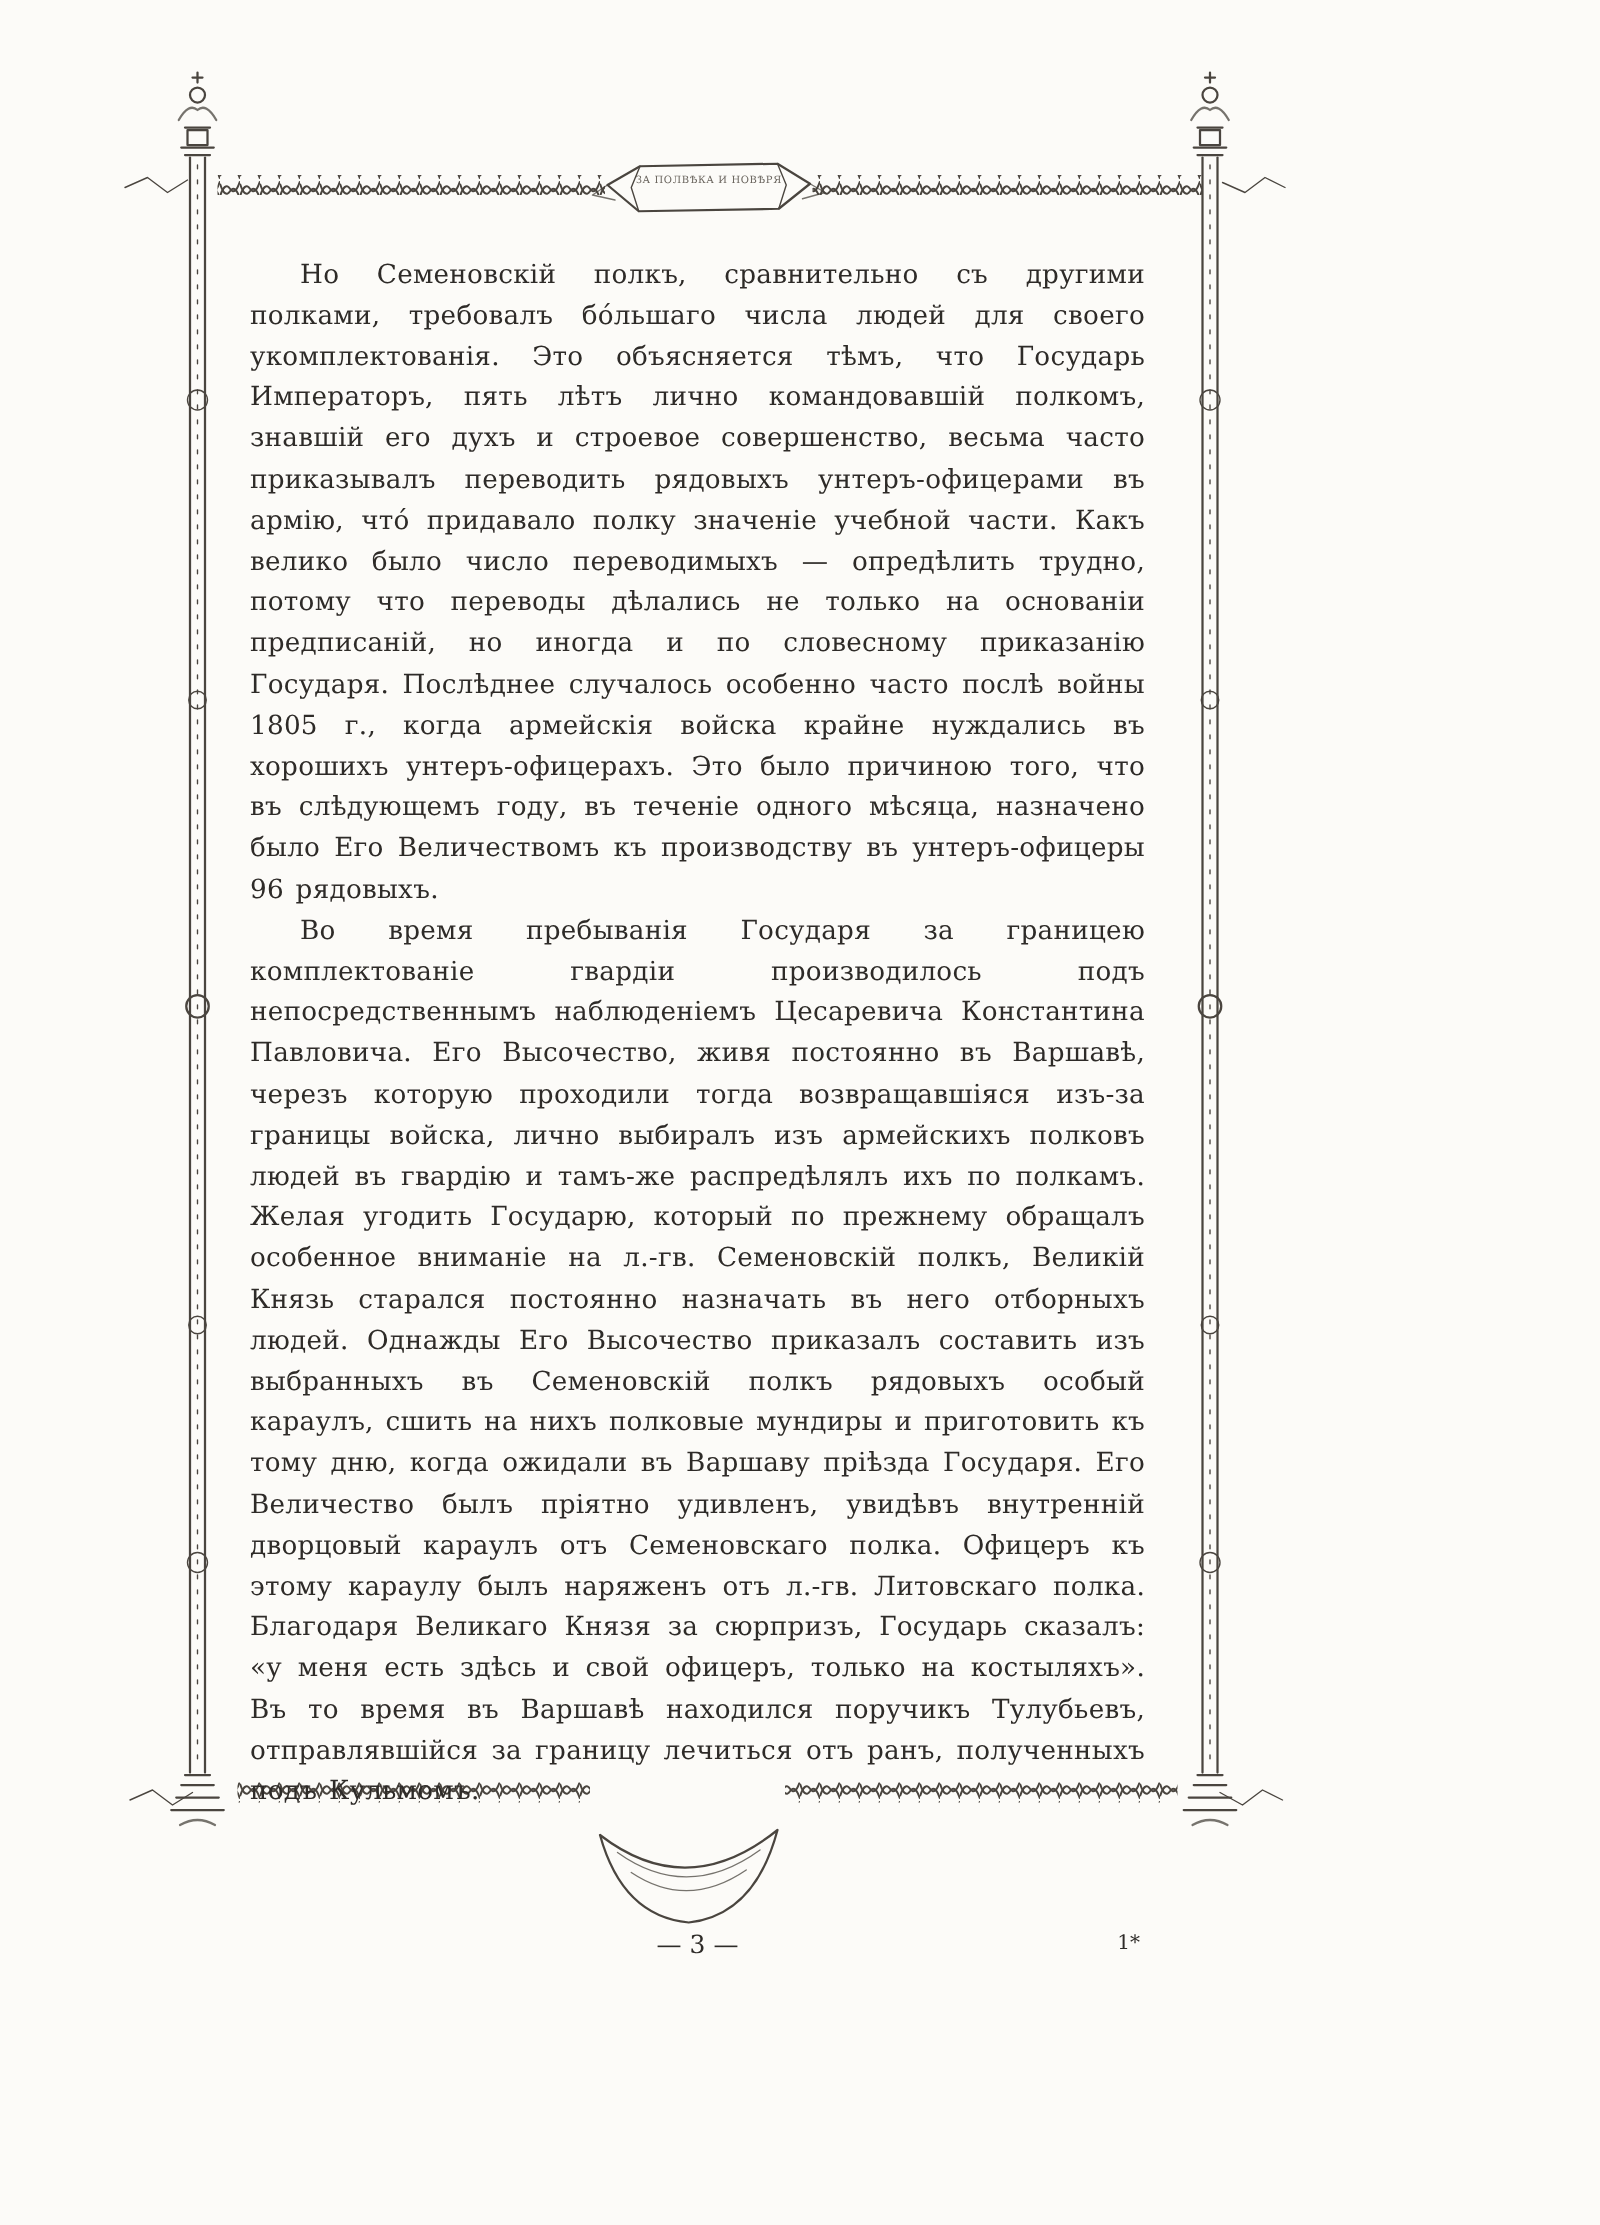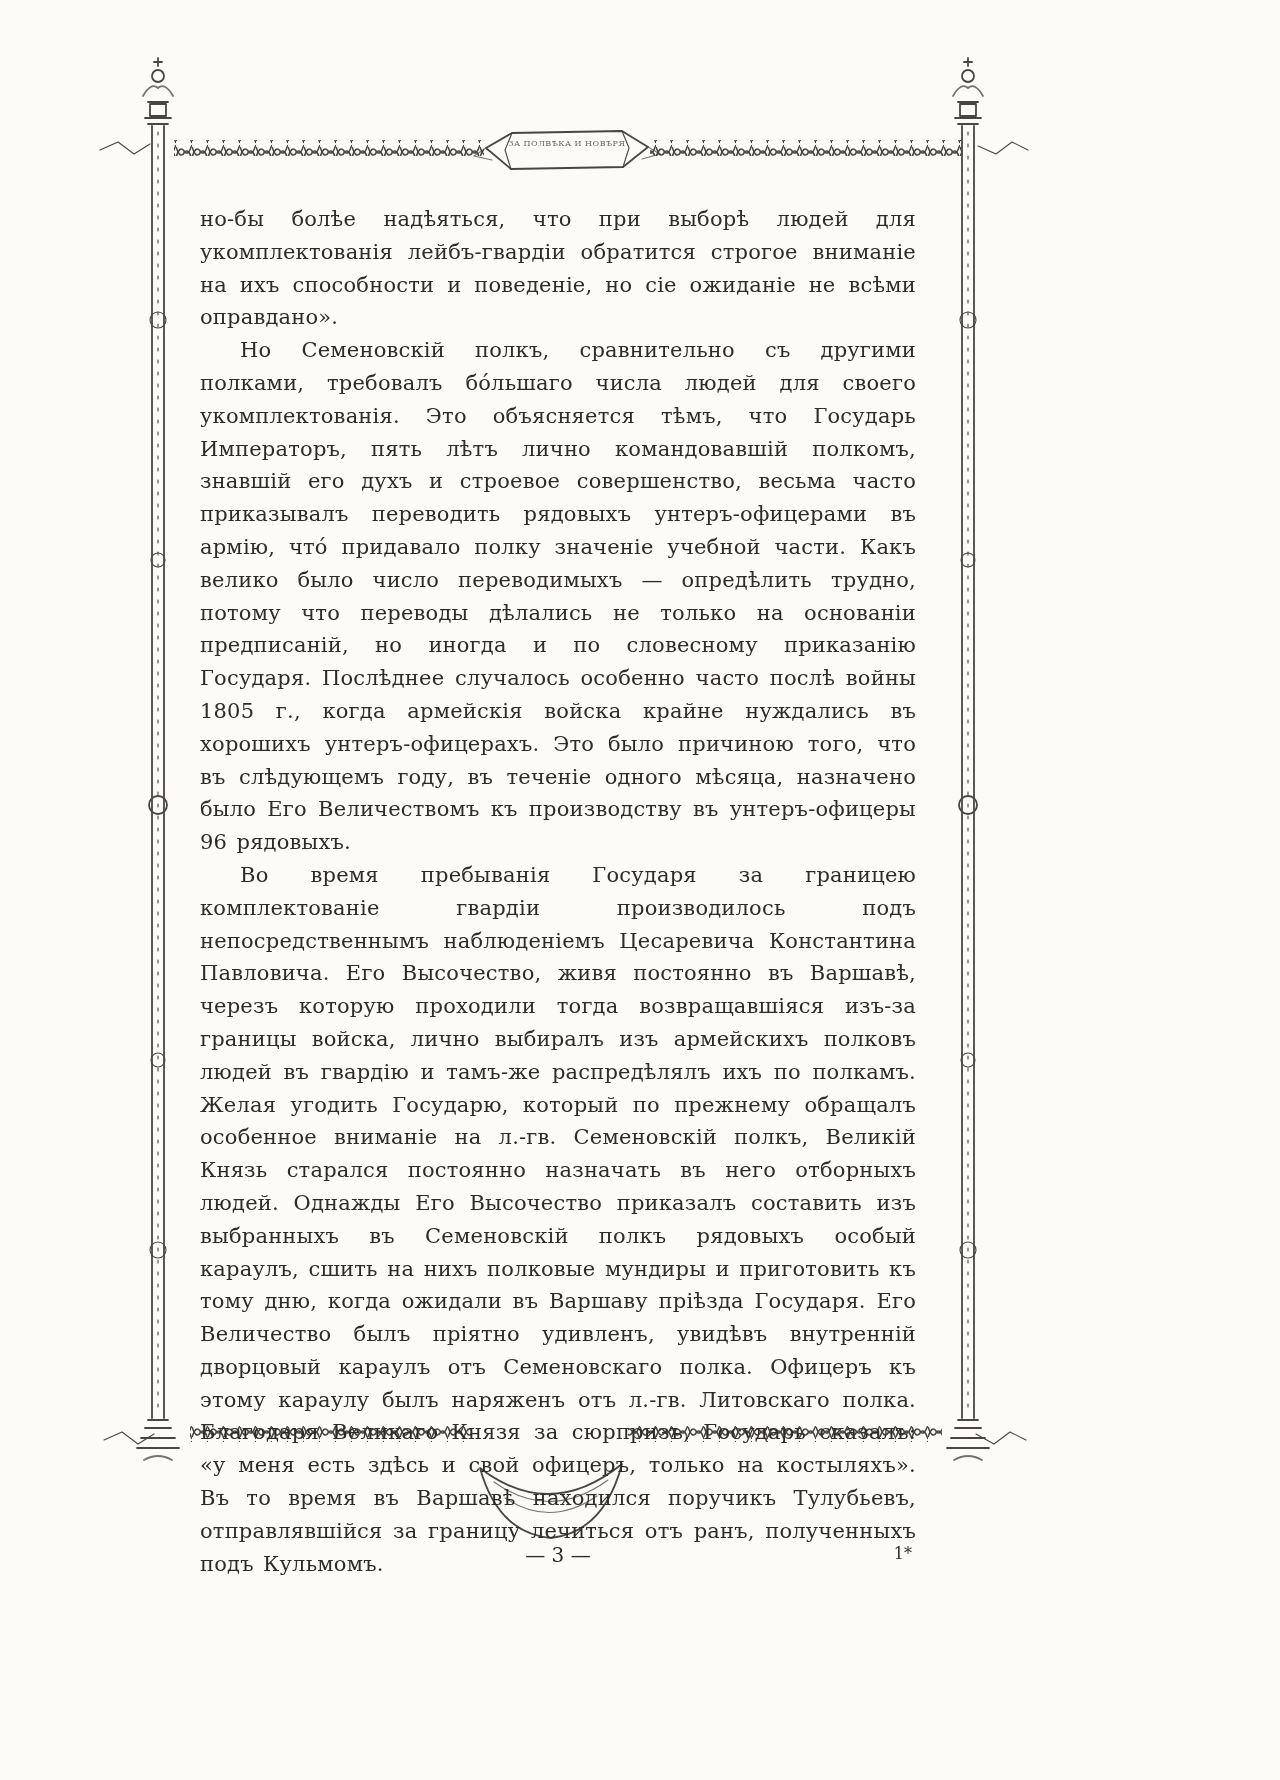--- a/index.html
+++ b/index.html
@@ -122,21 +122,20 @@
     <g>
       <path class="fs" d="M480,1468 Q550,1522 622,1464 Q604,1532 551,1538 Q498,1533 480,1468 Z"></path>
       <path class="fs thin soft" d="M494,1482 Q550,1522 608,1480"></path>
       <path class="fs thin soft" d="M505,1498 Q550,1528 597,1496"></path>
     </g>
   </svg>
 
   <div class="banner-text">ЗА ПОЛВѢКА И НОВѢРЯ</div>
 
   <main class="text-block">
-    <p class="para first">но-бы болѣе надѣяться, что при выборѣ людей для укомплектованія лейбъ-гвардіи обратится строгое вниманіе на ихъ способности и поведеніе, но сіе ожиданіе не всѣми оправдано».</p>
     <p class="para">Но Семеновскій полкъ, сравнительно съ другими полками, требовалъ бо́льшаго числа людей для своего укомплектованія. Это объясняется тѣмъ, что Государь Императоръ, пять лѣтъ лично командовавшій полкомъ, знавшій его духъ и строевое совершенство, весьма часто приказывалъ переводить рядовыхъ унтеръ-офицерами въ армію, что́ придавало полку значеніе учебной части. Какъ велико было число переводимыхъ — опредѣлить трудно, потому что переводы дѣлались не только на основаніи предписаній, но иногда и по словесному приказанію Государя. Послѣднее случалось особенно часто послѣ войны 1805 г., когда армейскія войска крайне нуждались въ хорошихъ унтеръ-офицерахъ. Это было причиною того, что въ слѣдующемъ году, въ теченіе одного мѣсяца, назначено было Его Величествомъ къ производству въ унтеръ-офицеры 96 рядовыхъ.</p>
     <p class="para">Во время пребыванія Государя за границею комплектованіе гвардіи производилось подъ непосредственнымъ наблюденіемъ Цесаревича Константина Павловича. Его Высочество, живя постоянно въ Варшавѣ, черезъ которую проходили тогда возвращавшіяся изъ-за границы войска, лично выбиралъ изъ армейскихъ полковъ людей въ гвардію и тамъ-же распредѣлялъ ихъ по полкамъ. Желая угодить Государю, который по прежнему обращалъ особенное вниманіе на л.-гв. Семеновскій полкъ, Великій Князь старался постоянно назначать въ него отборныхъ людей. Однажды Его Высочество приказалъ составить изъ выбранныхъ въ Семеновскій полкъ рядовыхъ особый караулъ, сшить на нихъ полковые мундиры и приготовить къ тому дню, когда ожидали въ Варшаву пріѣзда Государя. Его Величество былъ пріятно удивленъ, увидѣвъ внутренній дворцовый караулъ отъ Семеновскаго полка. Офицеръ къ этому караулу былъ наряженъ отъ л.-гв. Литовскаго полка. Благодаря Великаго Князя за сюрпризъ, Государь сказалъ: «у меня есть здѣсь и свой офицеръ, только на костыляхъ». Въ то время въ Варшавѣ находился поручикъ Тулубьевъ, отправлявшійся за границу лечиться отъ ранъ, полученныхъ подъ Кульмомъ.</p>
   </main>
 
   <div class="footer">
     <span>— 3 —</span>
     <span class="signature-mark">1*</span>
   </div>
 
 </div>

